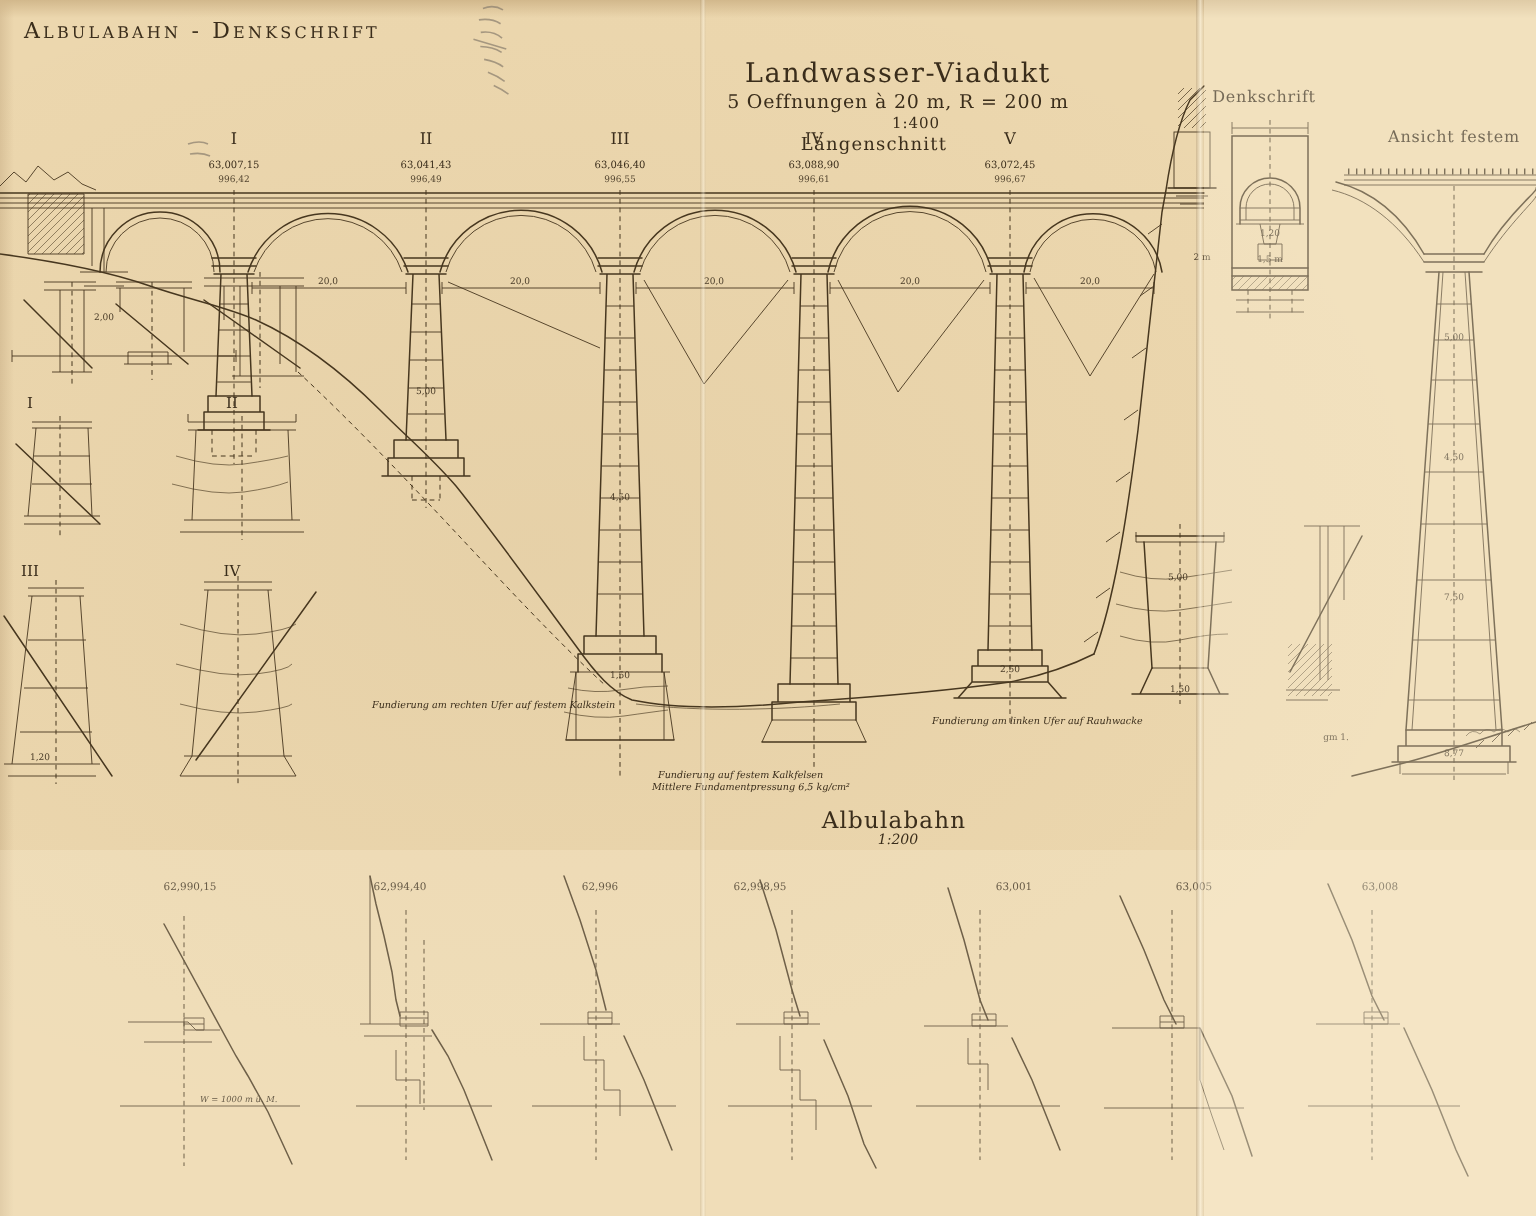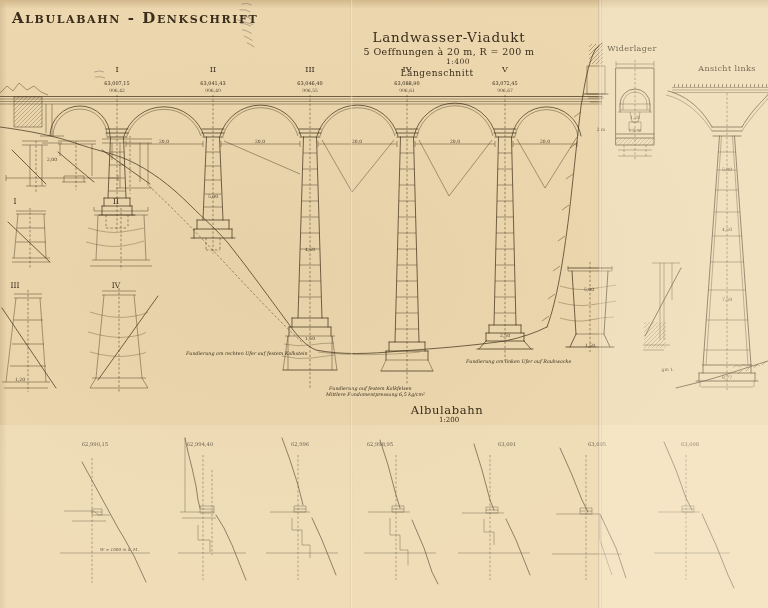--- a/index.html
+++ b/index.html
@@ -17,32 +17,32 @@
   #fold2{left:598px;top:0;width:4px;height:608px;background:linear-gradient(90deg,rgba(100,75,45,.20),rgba(255,250,235,.50) 55%,rgba(100,75,45,.08));}
   svg#art{position:absolute;left:0;top:0;}
   svg .s{stroke:#47371f;stroke-width:.75;fill:none;stroke-linecap:round;}
   svg .t{stroke:#47371f;stroke-width:.45;fill:none;}
   svg .w{stroke:#47371f;stroke-width:.4;fill:none;opacity:.8;}
   svg .d{stroke:#47371f;stroke-width:.5;fill:none;stroke-dasharray:2.4 2;}
   svg .tk{stroke:#47371f;stroke-width:3;stroke-dasharray:.7 3.3;fill:none;}
   svg .pencil{stroke:#8e8170;stroke-width:.8;fill:none;opacity:.75;}
   #labels span{position:absolute;white-space:nowrap;color:#3a2d1b;}
   .c{transform:translateX(-50%);}
-  .header{font-size:15px;letter-spacing:1.6px;font-variant:small-caps;color:#4a3b27;font-weight:bold;}
+  .header{font-size:11px;letter-spacing:1.6px;font-variant:small-caps;color:#4a3b27;}
   .title{font-size:13.5px;letter-spacing:.8px;}
   .subtitle{font-size:9.5px;letter-spacing:.4px;}
   .scale{font-size:7.5px;letter-spacing:.5px;}
   .seclabel{font-size:9px;letter-spacing:.6px;}
   .viewlabel{font-size:8px;letter-spacing:.4px;}
   .numeral{font-size:8px;}
   .station{font-size:5px;}
   .level{font-size:4.5px;opacity:.85;}
   .note{font-size:4.8px;font-style:italic;}
   .qptitle{font-size:11.5px;letter-spacing:.6px;}
-  .qpscale{font-size:7px;}
+  .qpscale{font-size:7px;font-style:italic;}
   .qpstation{font-size:5.2px;}
   .detnum{font-size:7.5px;}
   .dim{font-size:4.5px;opacity:.9;}
 </style>
 </head>
 <body>
 
 <div id="sheet">
 
 <svg id="art" width="768" height="608" viewBox="0 0 768 608">
@@ -269,22 +269,22 @@
 </svg>
 
 <div id="labels">
   <span class="header" style="left:12px;top:9px;">Albulabahn - Denkschrift</span>
 
   <span class="title c" style="left:449px;top:29px;">Landwasser-Viadukt</span>
   <span class="subtitle c" style="left:449px;top:46px;">5 Oeffnungen à 20 m, R = 200 m</span>
   <span class="scale c" style="left:458px;top:57px;">1:400</span>
   <span class="seclabel c" style="left:437px;top:68px;">Längenschnitt</span>
 
-  <span class="viewlabel c" style="left:632px;top:44px;">Widerlager</span>
-  <span class="viewlabel c" style="left:727px;top:64px;">Ansicht links</span>
+  <span class="viewlabel c" style="left:632px;top:44px;">Denkschrift</span>
+  <span class="viewlabel c" style="left:727px;top:64px;">Ansicht festem</span>
 
   <span class="qptitle c" style="left:447px;top:403px;">Albulabahn</span>
   <span class="qpscale c" style="left:449px;top:416px;">1:200</span>
   <span class="note" style="left:100px;top:547px;font-size:4.2px;">W = 1000 m ü. M.</span>
 <span class="numeral c" style="left: 117px; top: 65px;">I</span>
       <span class="station c" style="left: 117px; top: 80px;">63,007,15</span>
       <span class="level c" style="left: 117px; top: 88px;">996,42</span>
       <span class="numeral c" style="left: 213px; top: 65px;">II</span>
       <span class="station c" style="left: 213px; top: 80px;">63,041,43</span>
       <span class="level c" style="left: 213px; top: 88px;">996,49</span>

